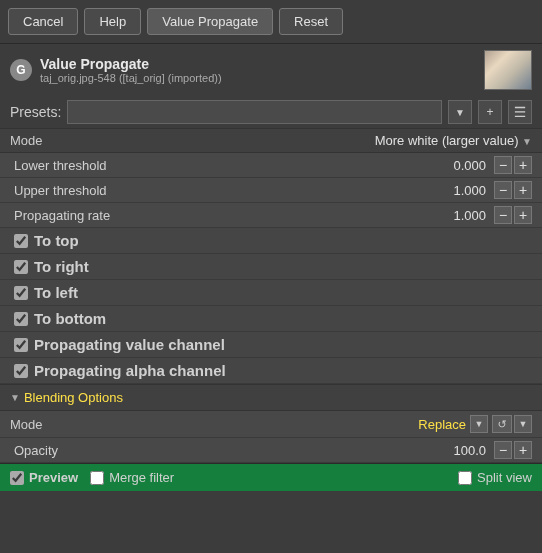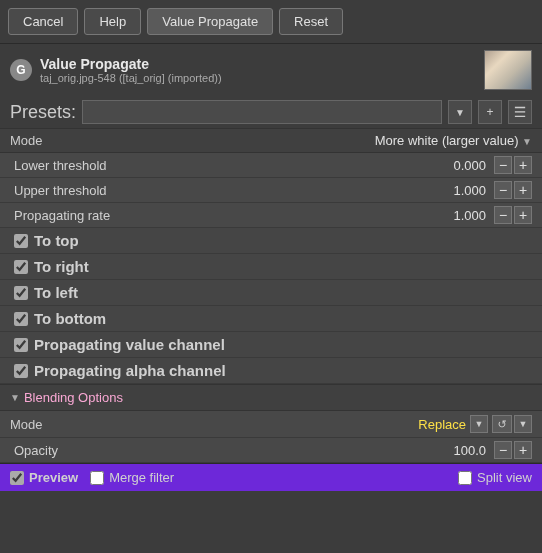--- a/index.html
+++ b/index.html
@@ -92,21 +92,21 @@
     
     .presets-row {
       display: flex;
       align-items: center;
       padding: 4px 10px;
       gap: 6px;
       background: #3c3c3c;
     }
     .presets-label {
       color: #ccc;
-      font-size: 18px;
+      font-size: 14px;
       white-space: nowrap;
     }
     .presets-select {
       flex: 1;
       height: 24px;
       background: #4a4a4a;
       border: 1px solid #666;
       color: #e0e0e0;
       font-size: 12px;
       padding: 0 4px;
@@ -229,21 +229,21 @@
       border-bottom: 1px solid #333;
       gap: 4px;
       cursor: pointer;
     }
     .section-arrow {
       font-size: 10px;
       color: #aaa;
     }
     .section-title {
       font-size: 13px;
-      color: #f9a8d4;
+      color: #fde047;
       font-weight: normal;
     }
 
     
     .blend-mode-row {
       display: flex;
       align-items: center;
       padding: 4px 10px;
       background: #484848;
       border-bottom: 1px solid #3a3a3a;
@@ -287,21 +287,21 @@
       color: #ccc;
       cursor: pointer;
       margin-left: 2px;
     }
 
     
     .bottom-bar {
       display: flex;
       align-items: center;
       padding: 6px 10px;
-      background: #6d28d9;
+      background: #15803d;
       border-top: 1px solid #2a2a2a;
       gap: 12px;
     }
     .bottom-check {
       display: flex;
       align-items: center;
       gap: 5px;
     }
     .bottom-check input[type="checkbox"] {
       accent-color: #aaa;

